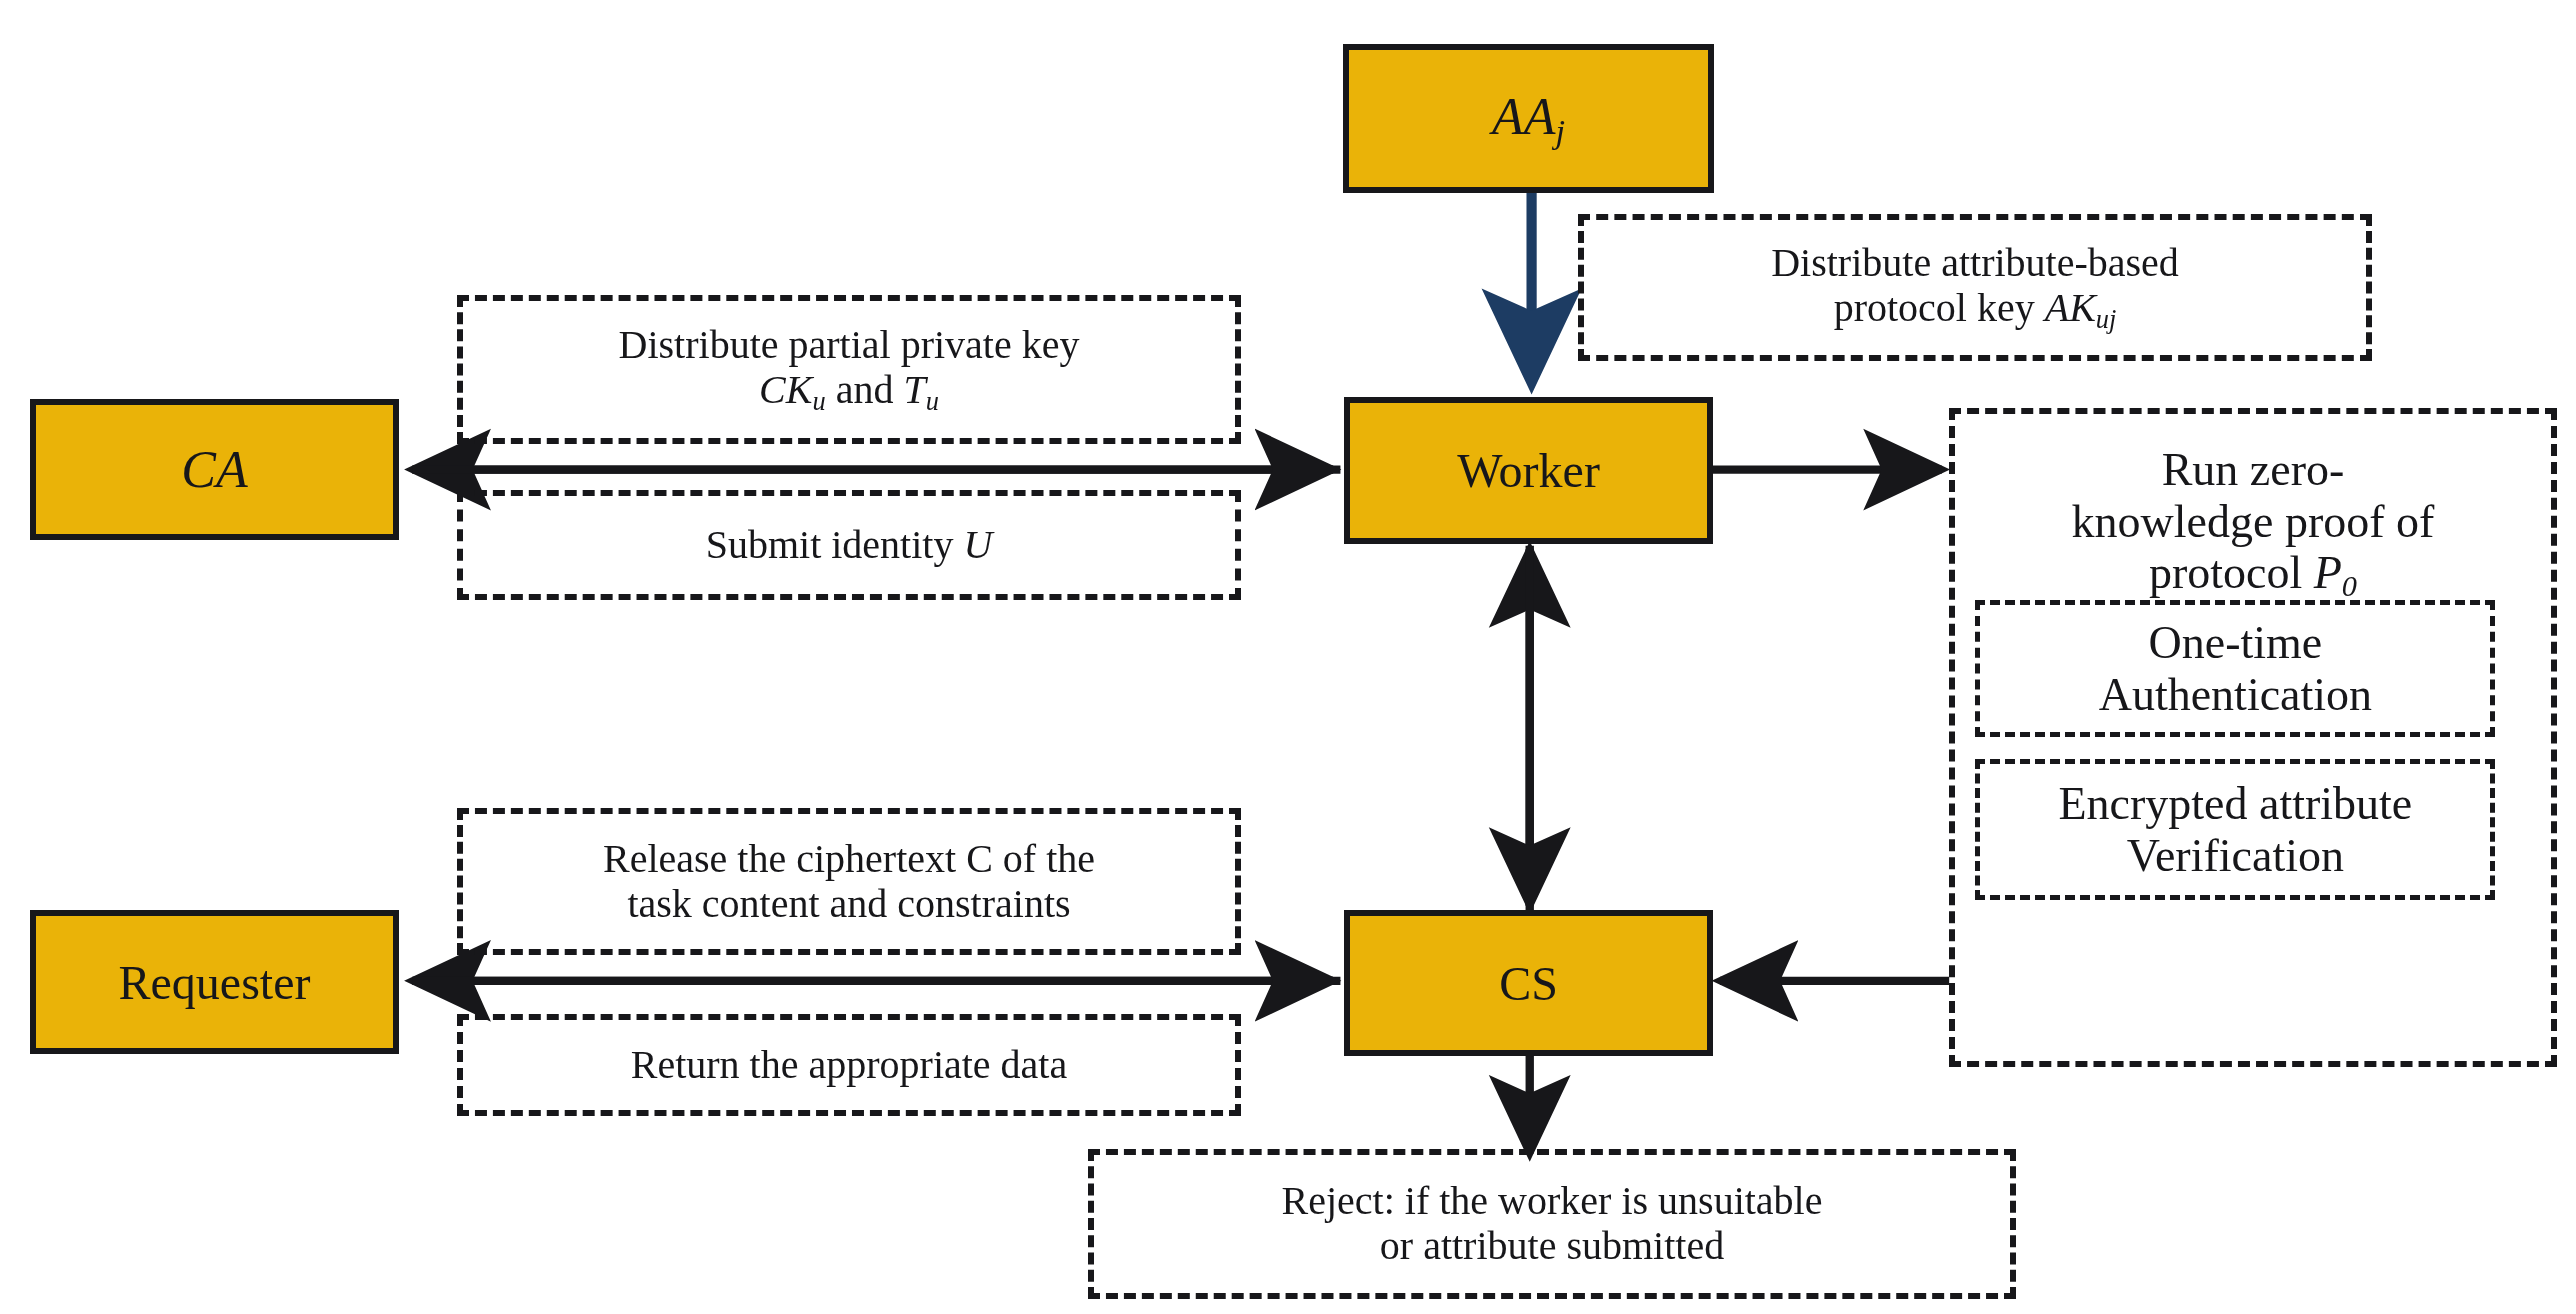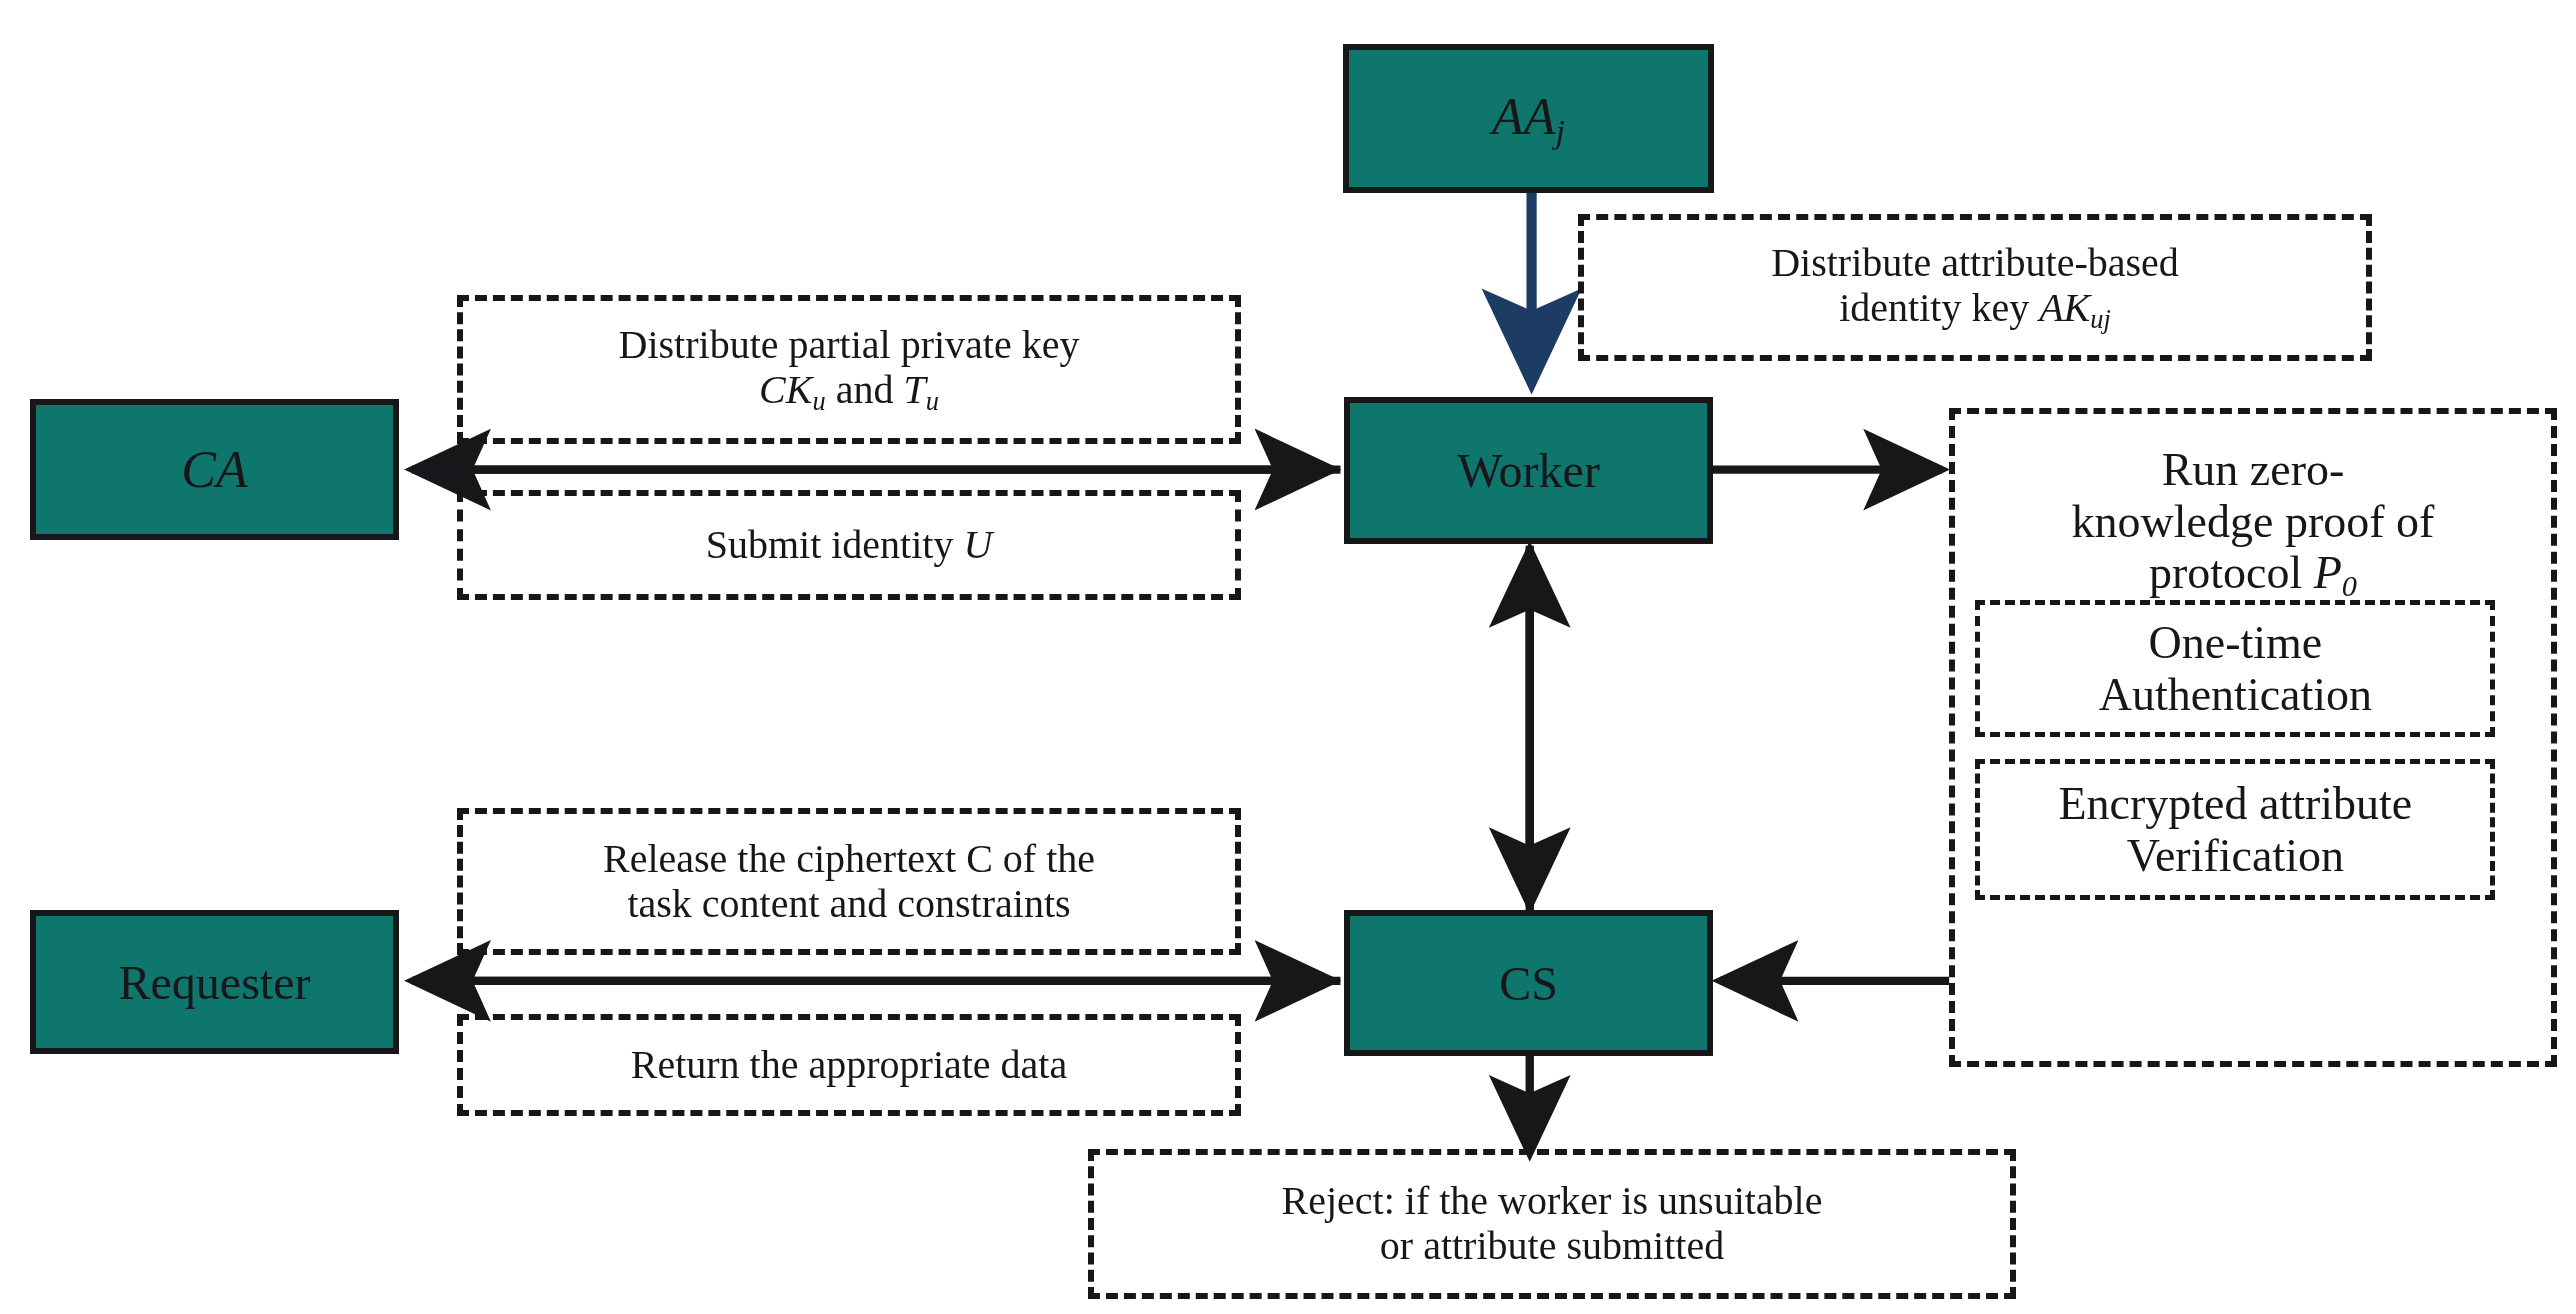--- a/index.html
+++ b/index.html
@@ -2,21 +2,21 @@
 <html style="font-size:15px"><head>
 <meta charset="utf-8">
 <style>
   html,body{margin:0;padding:0;background:#ffffff;}
   body{font-family:"Liberation Serif","DejaVu Serif",serif;}
   #stage{position:relative;width:2576px;height:1314px;background:#fff;overflow:hidden;}
 
   .solid-box{
     position:absolute;
     border:6.5px solid #17171a;
-    background:#0f766e;
+    background:#eab308;
     box-sizing:border-box;
     display:flex;align-items:center;justify-content:center;
     text-align:center;
     color:#17171a;
   }
   .dashed-box{
     position:absolute;
     border:6.5px dashed #17171a;
     background:transparent;
     box-sizing:border-box;
@@ -96,21 +96,21 @@
     </g>
   </svg>
 
   <div class="solid-box" style="left:1343px;top:44px;width:371px;height:149px;">
     <span class="t-node-it"><span>AA</span><sub>j</sub></span>
   </div>
 
   <div class="dashed-box" style="left:1578px;top:214px;width:794px;height:147px;">
     <span class="lbl t-msg">
       <span>Distribute attribute-based</span><br>
-      <span>identity key </span><span class="it">AK</span><sub>uj</sub>
+      <span>protocol key </span><span class="it">AK</span><sub>uj</sub>
     </span>
   </div>
 
   <div class="dashed-box" style="left:457px;top:295px;width:784px;height:149px;">
     <span class="lbl t-msg">
       <span>Distribute partial private key</span><br>
       <span class="it">CK</span><sub>u</sub><span> and </span><span class="it">T</span><sub>u</sub>
     </span>
   </div>
 

